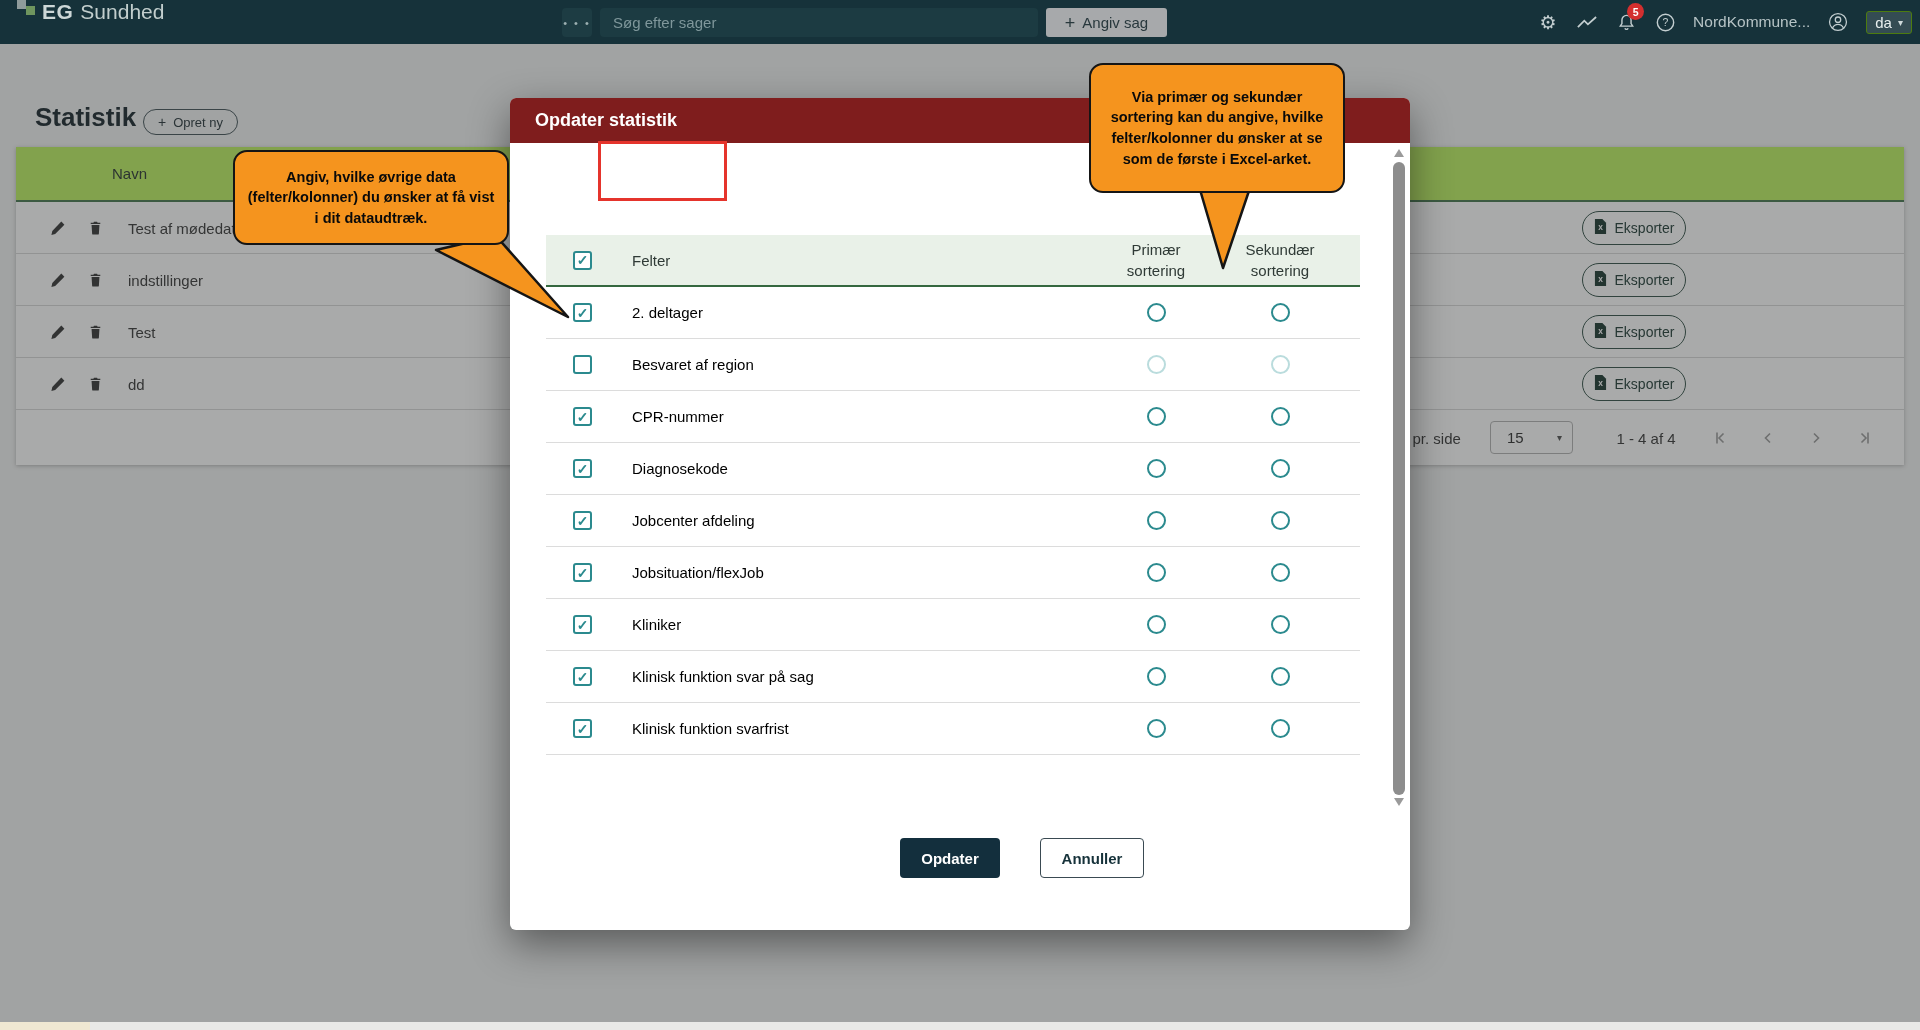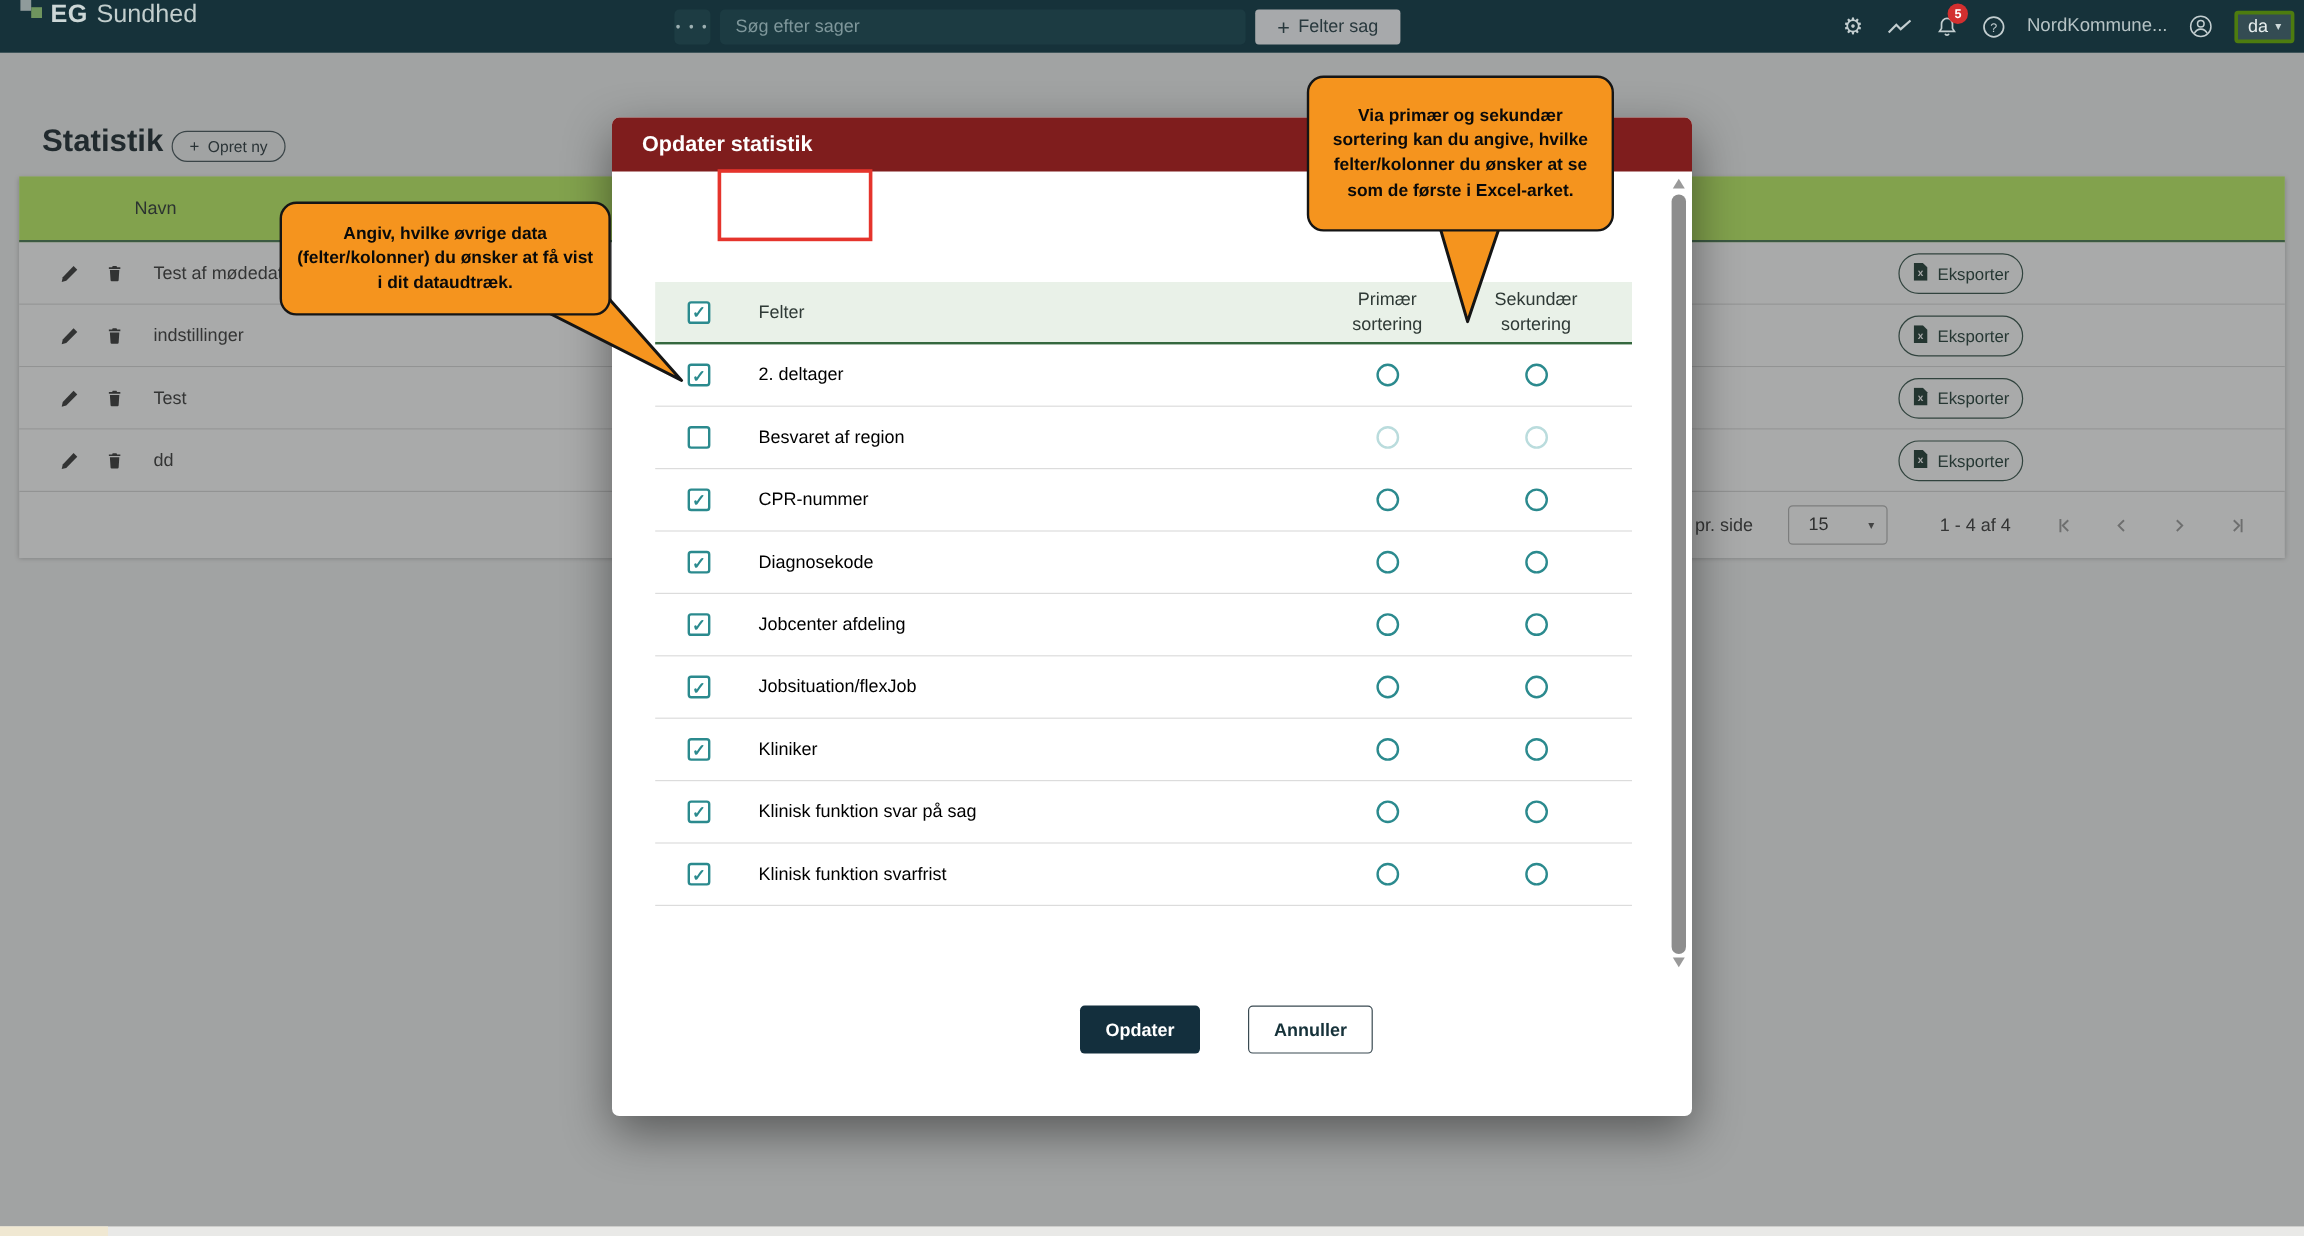--- a/index.html
+++ b/index.html
@@ -19,21 +19,21 @@
   .search-box input{width:100%;height:100%;background:#1c3b42;border:none;border-radius:4px;padding:0 13px;font-size:15px;color:#d7e2e3;font-family:"Liberation Sans",sans-serif}
   .search-box input::placeholder{color:#7f979b}
   .create-case{position:absolute;left:1046px;top:8px;width:121px;height:29px;background:#a7a9ab;border:none;border-radius:3px;color:#28383d;font-size:15px;display:flex;align-items:center;justify-content:center;gap:7px;cursor:pointer;font-family:"Liberation Sans",sans-serif}
   .create-case .plus{font-size:18px;font-weight:400;line-height:1}
   .tb-right{position:absolute;right:8px;top:0;height:44px;display:flex;align-items:center;gap:17px;z-index:11}
   .tb-ic{display:flex;align-items:center;justify-content:center;width:22px;height:24px;cursor:pointer}
   .gear-glyph{font-size:19px;color:#c3ced0;line-height:1}
   .bell-wrap{position:relative}
   .badge{position:absolute;top:-7px;right:-7px;min-width:17px;height:17px;border-radius:9px;background:#d32f2f;color:#fff;font-size:10.5px;font-weight:bold;display:flex;align-items:center;justify-content:center}
   .tenant{color:#b6c3c5;font-size:15.5px;max-width:140px;white-space:nowrap;cursor:pointer}
-  .lang{display:flex;align-items:center;gap:6px;border:3px solid #4d7c0f;background:rgba(255,255,255,.13);border-radius:3px;padding:2px 8px;color:#e8efef;font-size:15px;cursor:pointer}
+  .lang{display:flex;align-items:center;gap:6px;border:1px solid #4d7c0f;background:rgba(255,255,255,.13);border-radius:3px;padding:2px 8px;color:#e8efef;font-size:15px;cursor:pointer}
   .lang .chev{font-size:10px;color:#cfdadb}
 
   
   .page-title{position:absolute;left:35px;top:102px;font-size:26px;font-weight:bold;color:#1d2b31}
   .pill{position:absolute;left:143px;top:109px;height:26px;padding:0 14px;border:1px solid #46565b;border-radius:13px;background:transparent;font-size:13px;color:#2c3a3f;display:flex;align-items:center;gap:7px;cursor:pointer;font-family:"Liberation Sans",sans-serif}
   .pill .plus{font-size:14px}
   .stable{position:absolute;left:16px;top:147px;width:1888px;background:#fff;box-shadow:0 1px 4px rgba(0,0,0,.25)}
   .stable-header{height:55px;background:#bef264;border-bottom:2px solid #4a7a52;display:flex;align-items:center;font-size:15px;color:#2f3a36}
   .stable-header span{margin-left:96px}
   .srow{height:52px;position:relative;border-bottom:1px solid #d9d9d9;background:#fff}
@@ -77,21 +77,21 @@
   .btn-primary{position:absolute;left:390px;top:740px;width:100px;height:40px;background:#132f3d;color:#fff;font-size:15px;font-weight:bold;border:none;border-radius:4px;cursor:pointer;font-family:"Liberation Sans",sans-serif}
   .btn-secondary{position:absolute;left:530px;top:740px;width:104px;height:40px;background:#fff;color:#16323a;font-size:15px;font-weight:bold;border:1px solid #3a4a52;border-radius:4px;cursor:pointer;font-family:"Liberation Sans",sans-serif}
   .mscroll{position:absolute;right:2px;top:47px;width:17px;height:665px;background:#fff}
   .scroll-thumb{position:absolute;left:2px;top:17px;width:12px;height:633px;background:#8d8d8d;border-radius:6px;cursor:pointer}
   .scroll-up{position:absolute;left:3px;top:4px;width:0;height:0;border-left:5.5px solid transparent;border-right:5.5px solid transparent;border-bottom:8px solid #9a9a9a;cursor:pointer}
   .scroll-down{position:absolute;left:3px;bottom:4px;width:0;height:0;border-left:5.5px solid transparent;border-right:5.5px solid transparent;border-top:8px solid #9a9a9a;cursor:pointer}
 
   
   .annot-tails{position:absolute;left:0;top:0;width:1920px;height:1030px;z-index:55;pointer-events:none}
   .callout{position:absolute;background:#f5941e;border:2.5px solid #151515;border-radius:14px;color:#0a0a0a;font-weight:bold;font-size:14.5px;line-height:1.42;text-align:center;display:flex;align-items:center;justify-content:center;padding:8px 12px;z-index:56}
-  .callout-left{left:233px;top:168px;width:276px;height:95px}
+  .callout-left{left:233px;top:150px;width:276px;height:95px}
   .callout-right{left:1089px;top:63px;width:256px;height:130px}
   .red-rect{position:absolute;left:598px;top:141px;width:129px;height:60px;border:3px solid #e5342c;z-index:56}
 </style>
 </head>
 <body>
 
 <h1 class="page-title">Statistik</h1>
 <button class="pill">
   <span class="plus">+</span>
   <span>Opret ny</span>
@@ -226,21 +226,21 @@
     <span class="sq sq-green"></span>
     <span class="brand-bold">EG</span>
     <span class="brand-reg">Sundhed</span>
   </div>
   <button class="more-btn">• • •</button>
   <div class="search-box">
     <input type="text" placeholder="Søg efter sager" style="">
   </div>
   <button class="create-case">
     <span class="plus">+</span>
-    <span>Felter sag</span>
+    <span>Angiv sag</span>
   </button>
   <div class="tb-right">
     <span class="tb-ic">
         <span class="gear-glyph">⚙</span>
       </span>
     <span class="tb-ic">
       <svg viewBox="0 0 22 14" width="20" height="13" fill="none" stroke="#c3ced0" stroke-width="2">
           <polyline points="1,12 8,5 12,9 21,1"></polyline>
         </svg>
     </span>

